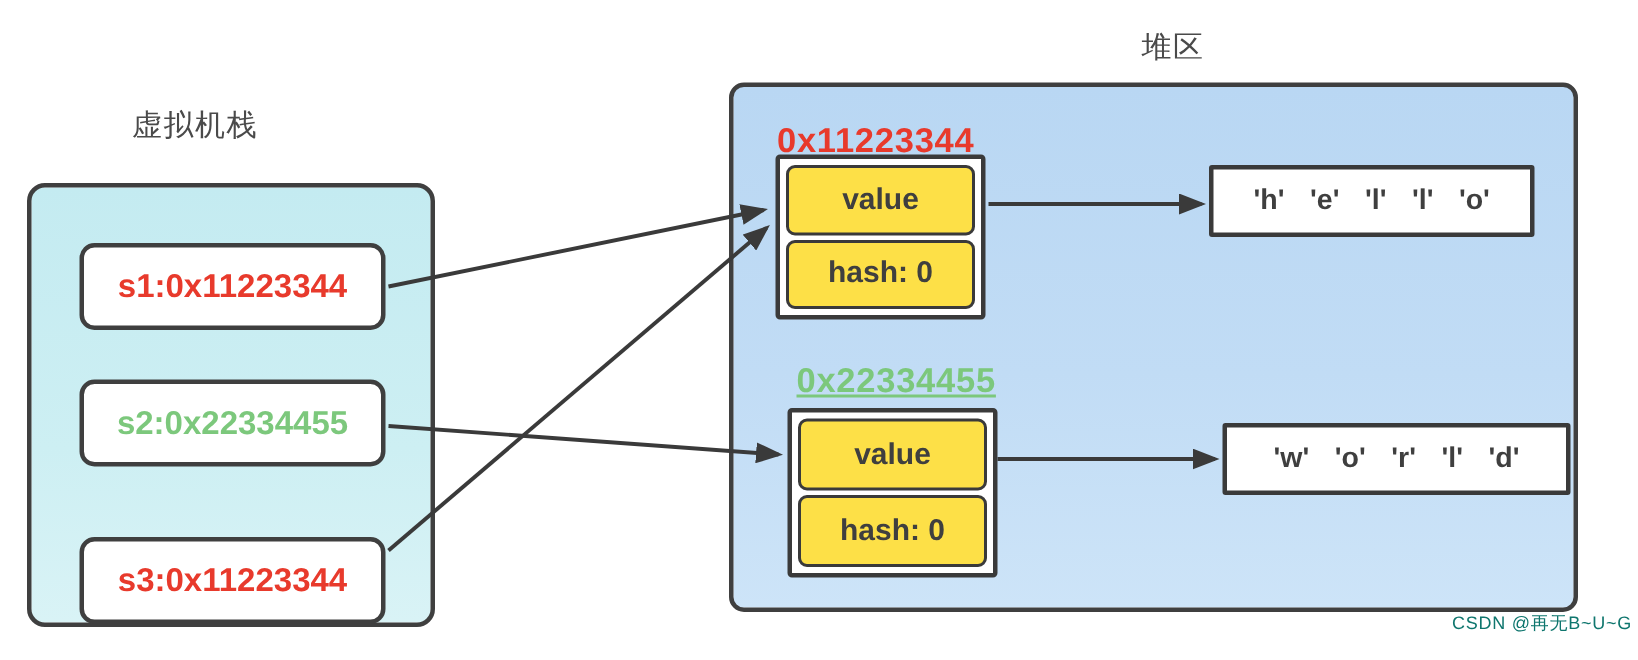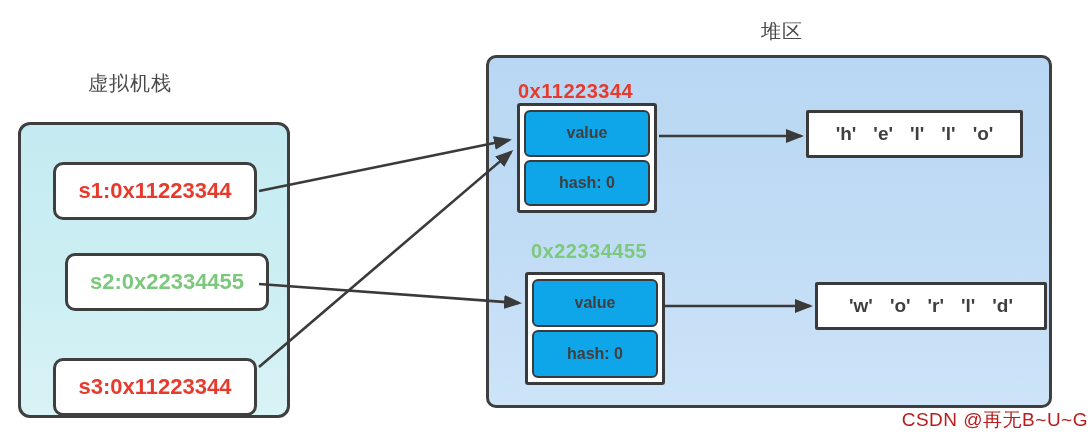--- a/index.html
+++ b/index.html
@@ -13,52 +13,52 @@
     border:3px solid #3f3f3f;border-radius:12px;box-sizing:border-box;}
   .stack-frame{position:absolute;width:204px;height:58px;background:#ffffff;
     border:3px solid #3f3f3f;border-radius:10px;box-sizing:border-box;
     display:flex;align-items:center;justify-content:center;
     font-size:22px;font-weight:bold;}
 
   .heap-box{position:absolute;left:486px;top:55px;width:566px;height:353px;
     background:linear-gradient(180deg,#b9d7f3 0%,#c1dcf5 55%,#cde4f8 100%);
     border:3px solid #3f3f3f;border-radius:10px;box-sizing:border-box;}
 
-  .addr-label{position:absolute;font-size:20px;font-weight:bold;letter-spacing:0.5px;}
+  .addr-label{position:absolute;font-size:23px;font-weight:bold;letter-spacing:0.5px;}
 
   .obj-box{position:absolute;width:140px;height:110px;background:#ffffff;
     border:3px solid #3a3a3a;border-radius:3px;box-sizing:border-box;
     display:flex;flex-direction:column;gap:3px;padding:4px;}
-  .obj-cell{flex:1;border:2.5px solid #3a3a3a;border-radius:6px;background:#0ea5e9;
+  .obj-cell{flex:1;border:2.5px solid #3a3a3a;border-radius:6px;background:#fde047;
     display:flex;align-items:center;justify-content:center;
-    font-size:16px;font-weight:bold;color:#3f3f3f;}
+    font-size:20px;font-weight:bold;color:#3f3f3f;}
 
   .char-box{position:absolute;height:48px;background:#ffffff;
     border:3px solid #3a3a3a;box-sizing:border-box;border-radius:2px;
     display:flex;align-items:center;justify-content:center;gap:17px;
     font-size:19px;font-weight:bold;color:#3f3f3f;}
 
   .arrows{position:absolute;left:0;top:0;width:1092px;height:440px;pointer-events:none;}
 
-  .watermark{position:absolute;right:4px;top:407px;font-size:19px;color:#b91c1c;letter-spacing:0.5px;}
+  .watermark{position:absolute;right:4px;top:407px;font-size:12px;color:#0f766e;letter-spacing:0.5px;}
 </style>
 </head>
 <body>
 
 <div class="canvas">
 
   <div class="region-label" style="left:88px;top:70px;">虚拟机栈</div>
   <div class="region-label" style="left:761px;top:18px;">堆区</div>
 
   <div class="stack-box"></div>
 
   <div class="stack-frame" style="left:53px;top:162px;text-align:right;">
     <span style="color: rgb(232, 58, 44);">s1:0x11223344</span>
   </div>
-  <div class="stack-frame" style="left:53px;top:253px;margin-left:12px;">
+  <div class="stack-frame" style="left:53px;top:253px;">
     <span style="color: rgb(124, 200, 124);">s2:0x22334455</span>
   </div>
   <div class="stack-frame" style="left:53px;top:342px;margin-top:16px;">
     <span style="color: rgb(232, 58, 44);">s3:0x11223344</span>
   </div>
 
   <div class="heap-box"></div>
 
   <div class="addr-label" style="left: 518px; top: 80px; color: rgb(232, 58, 44);">0x11223344</div>
   <div class="obj-box" style="left:517px;top:103px;">
@@ -66,21 +66,21 @@
     <div class="obj-cell">hash: 0</div>
   </div>
   <div class="char-box" style="left:806px;top:110px;width:217px;">
     <span>'h'</span>
     <span>'e'</span>
     <span>'l'</span>
     <span>'l'</span>
     <span>'o'</span>
   </div>
 
-  <div class="addr-label" style="left: 531px; top: 240px; color: rgb(124, 200, 124);">0x22334455</div>
+  <div class="addr-label" style="left: 531px; top: 240px; color: rgb(124, 200, 124); text-decoration: underline;">0x22334455</div>
   <div class="obj-box" style="left:525px;top:272px;height:113px;">
     <div class="obj-cell">value</div>
     <div class="obj-cell">hash: 0</div>
   </div>
   <div class="char-box" style="left:815px;top:282px;width:232px;">
     <span>'w'</span>
     <span>'o'</span>
     <span>'r'</span>
     <span>'l'</span>
     <span>'d'</span>

